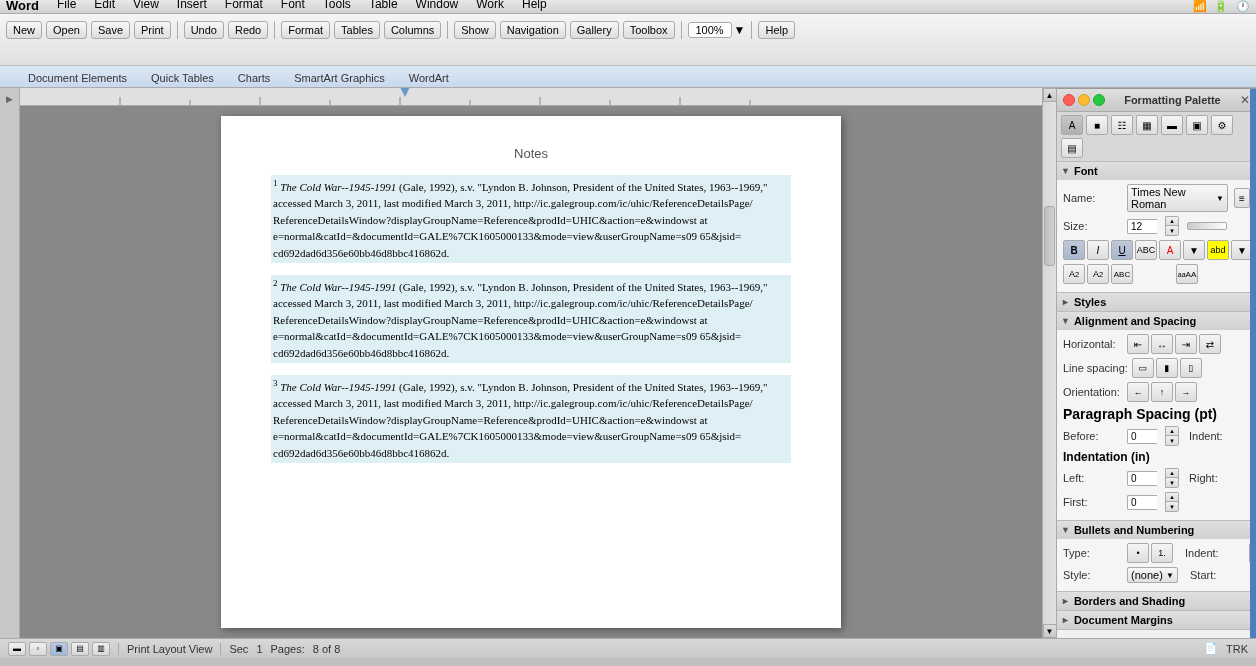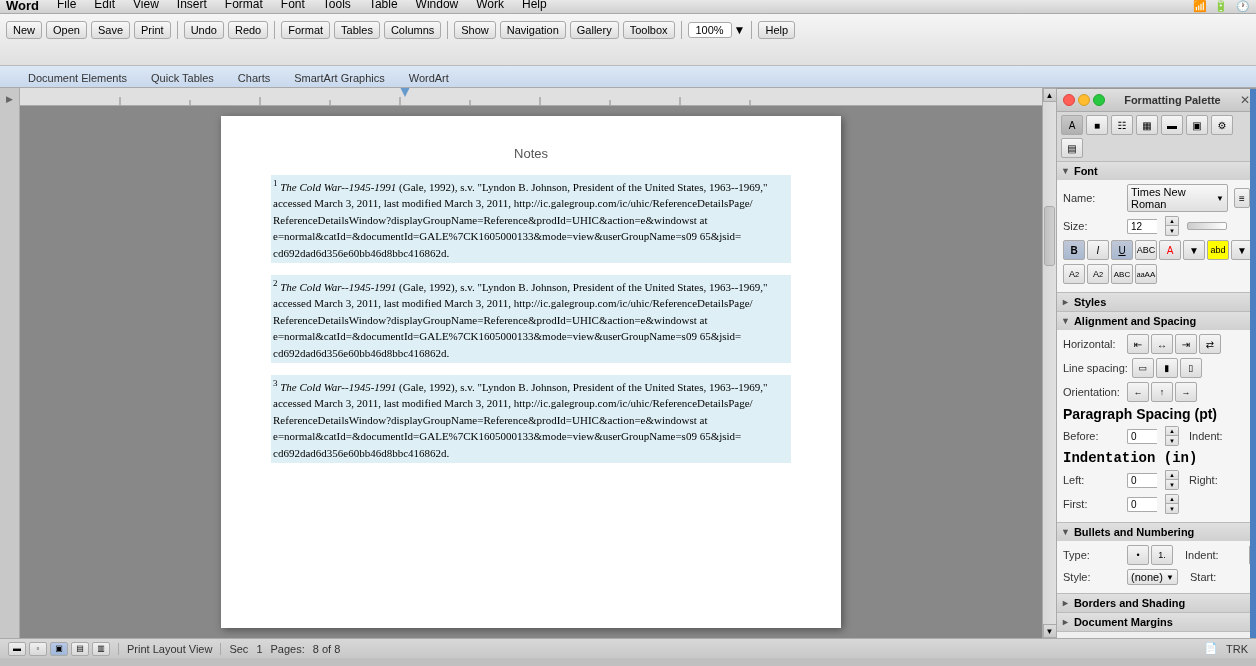--- a/index.html
+++ b/index.html
@@ -675,21 +675,21 @@
             <div class="fs-btn" style="background:#ffff00; font-size:9px;">abd</div>
             <div class="fs-btn">▼</div>
           </div>
         </div>
 
         <div class="palette-row">
           <div class="font-style-btns">
             <div class="fs-btn" style="font-size:9px;">A<sup>2</sup></div>
             <div class="fs-btn" style="font-size:9px;">A<sub>2</sub></div>
             <div class="fs-btn" style="font-size:8px;">ABC</div>
-            <div class="fs-btn" style="font-size:8px;"><span style="font-size:7px;">aa</span>AA</div>
+            <div class="fs-btn" style="font-size:8px;margin-left:41px;"><span style="font-size:7px;">aa</span>AA</div>
           </div>
         </div>
       </div>
     </div>
 
     <div class="palette-section">
       <div class="palette-section-header">
         <span class="arrow">►</span>
         <span class="section-title">Styles</span>
       </div>
@@ -743,21 +743,21 @@
             </div>
           </div>
           <span class="palette-label" style="margin-left:6px;">Indent:</span>
           <div class="number-field">
             <input class="nf-input" type="text" value="0" style="">
 
           </div>
         </div>
 
         <div class="palette-row">
-          <span style="font-size:14px; font-weight:bold; color:#000;font-family:Liberation Mono, monospace;">Indentation (in)</span>
+          <span style="font-size:12px; font-weight:bold; color:#000;">Indentation (in)</span>
         </div>
         <div class="palette-row">
           <span class="palette-label">Left:</span>
           <div class="number-field">
             <input class="nf-input" type="text" value="0" style="">
             <div class="nf-spinners">
               <div class="nf-spin">▲</div>
               <div class="nf-spin">▼</div>
             </div>
           </div>

